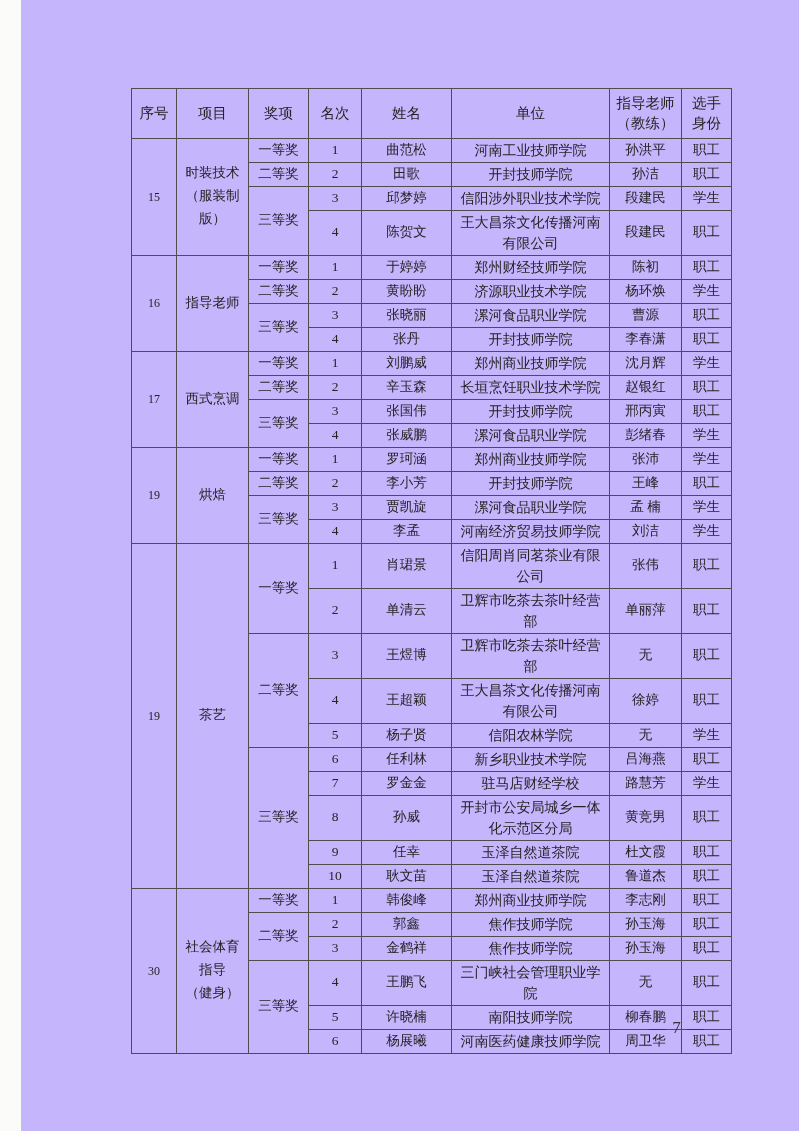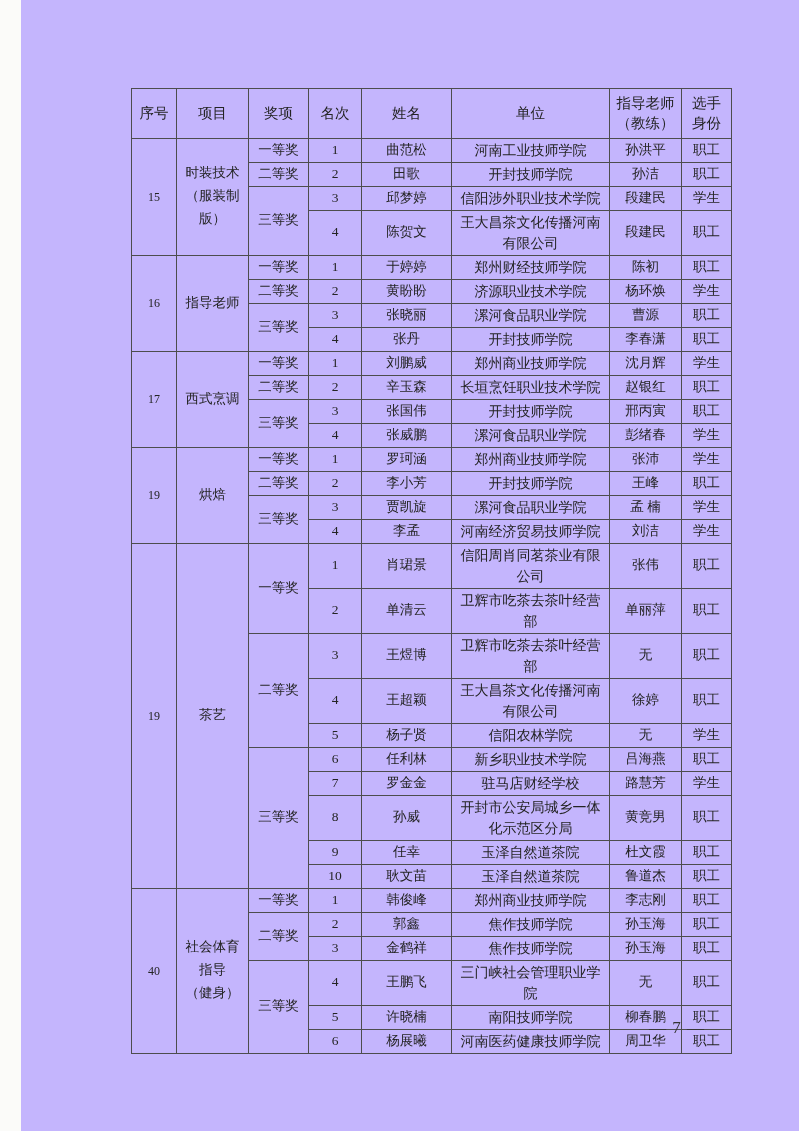--- a/index.html
+++ b/index.html
@@ -290,21 +290,21 @@
           <td class="cell-identity">职工</td>
         </tr>
         <tr>
           <td class="cell-rank">10</td>
           <td class="cell-name">耿文苗</td>
           <td class="cell-unit">玉泽自然道茶院</td>
           <td class="cell-coach">鲁道杰</td>
           <td class="cell-identity">职工</td>
         </tr>
         <tr>
-          <td class="cell-serial" rowspan="6">40</td>
+          <td class="cell-serial" rowspan="6">30</td>
           <td class="cell-project" rowspan="6">社会体育
 指导
 （健身）</td>
           <td class="cell-award">一等奖</td>
           <td class="cell-rank">1</td>
           <td class="cell-name">韩俊峰</td>
           <td class="cell-unit">郑州商业技师学院</td>
           <td class="cell-coach">李志刚</td>
           <td class="cell-identity">职工</td>
         </tr>

